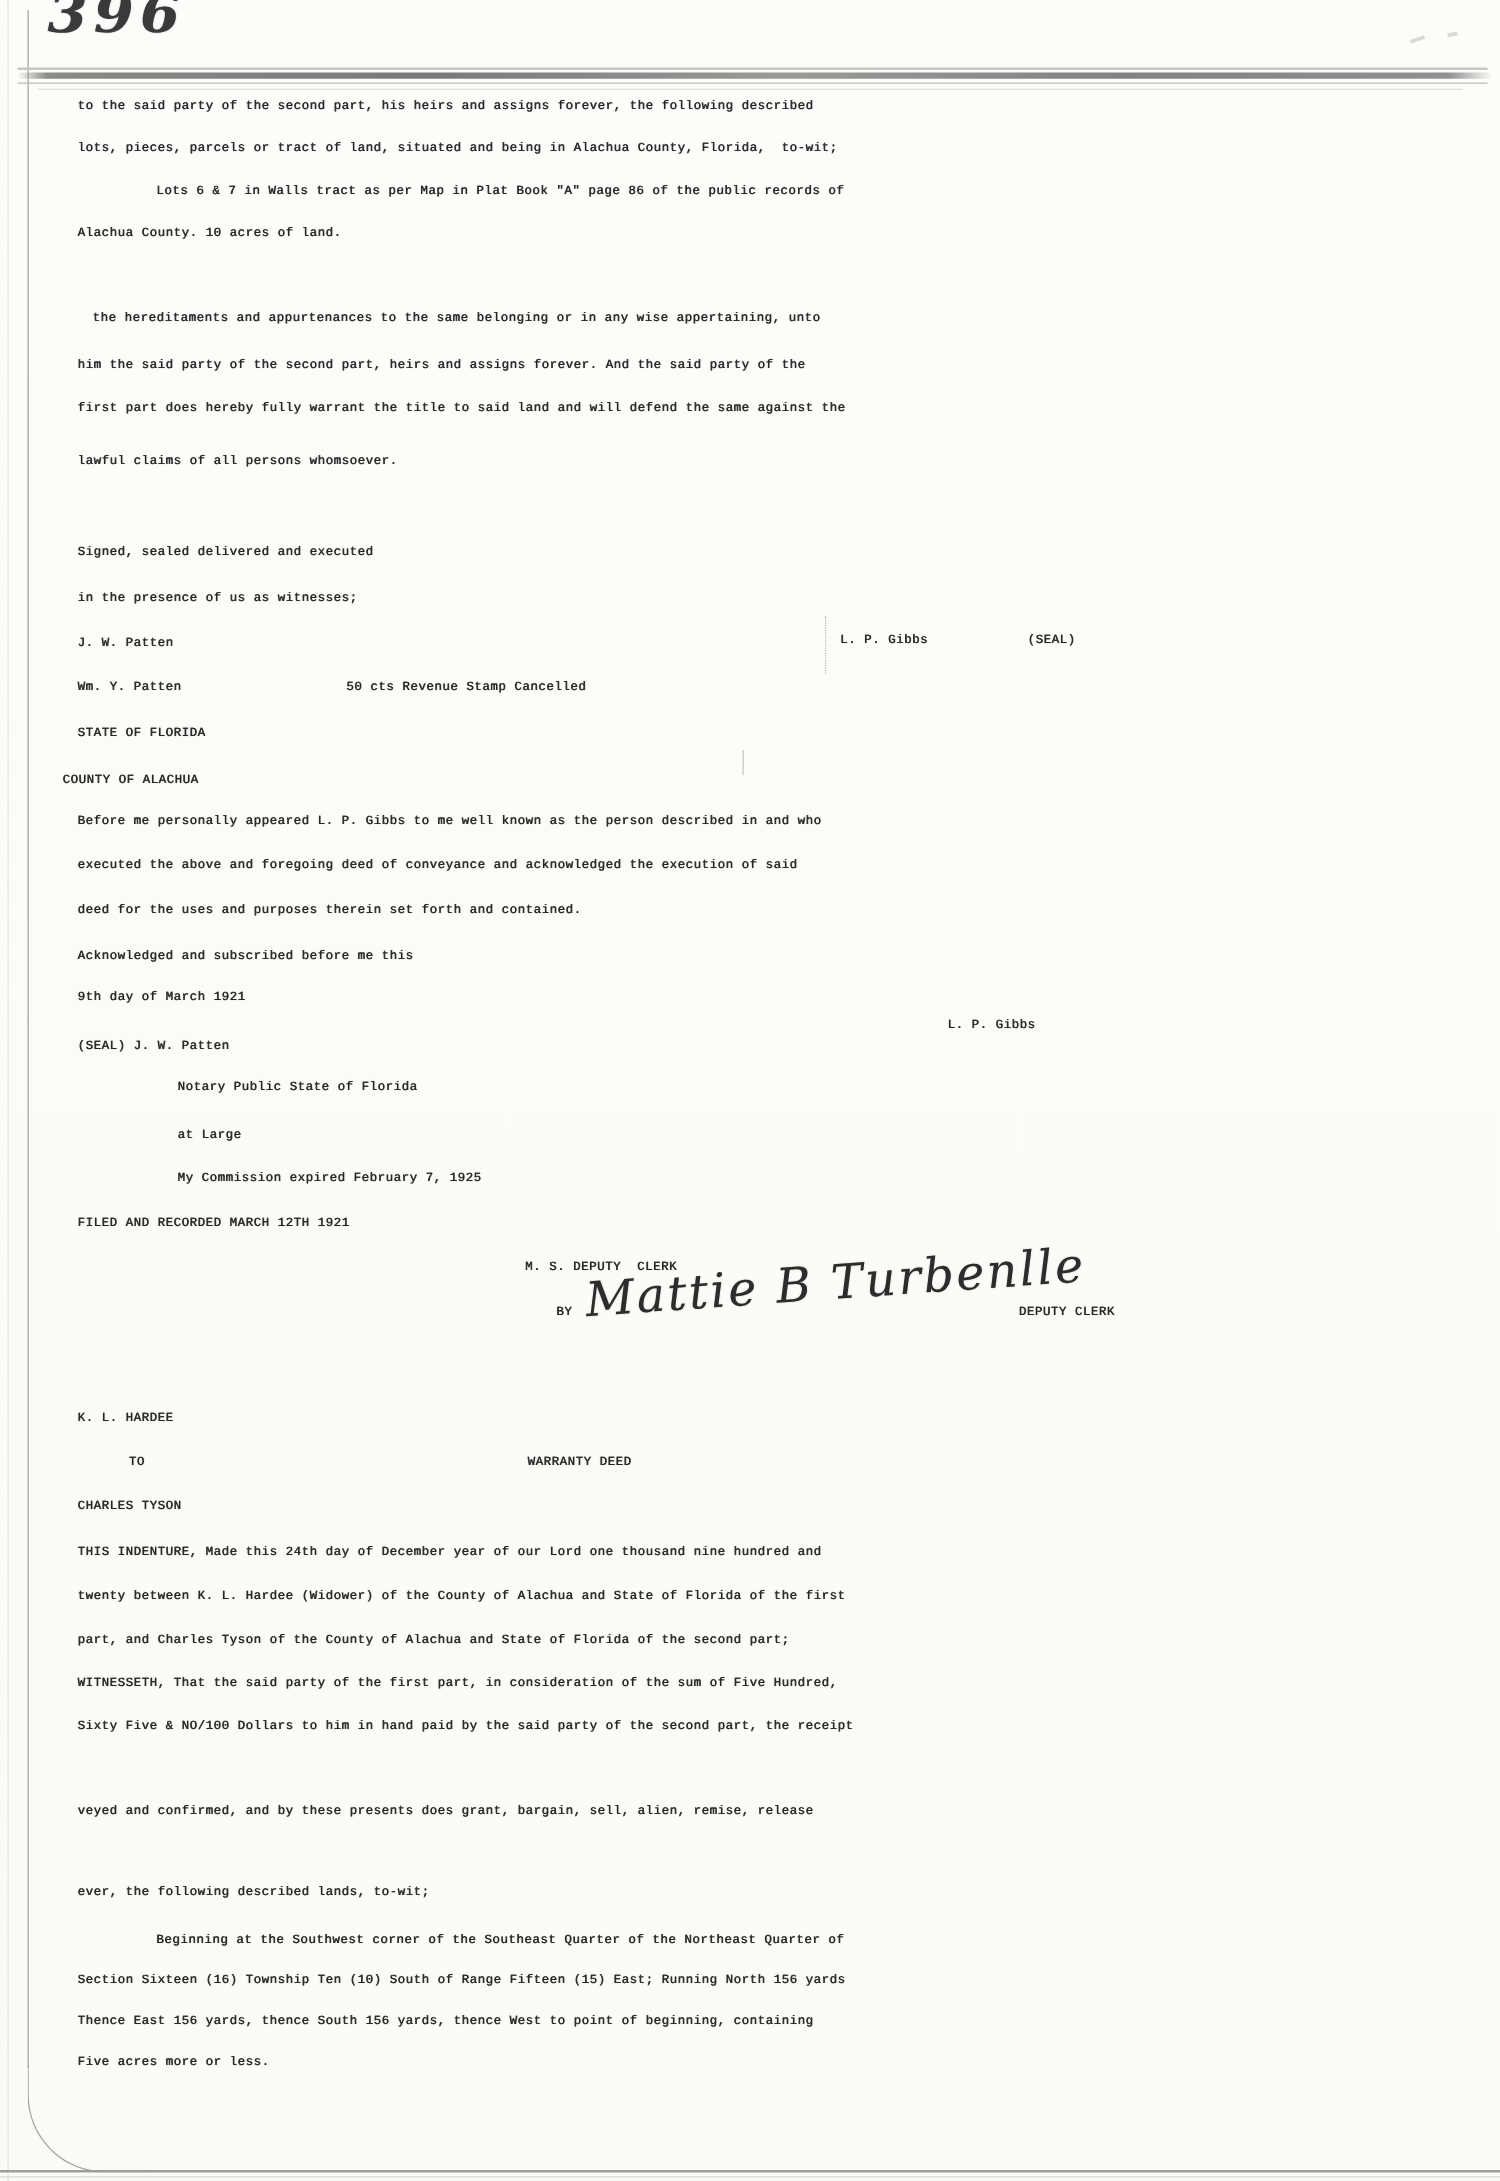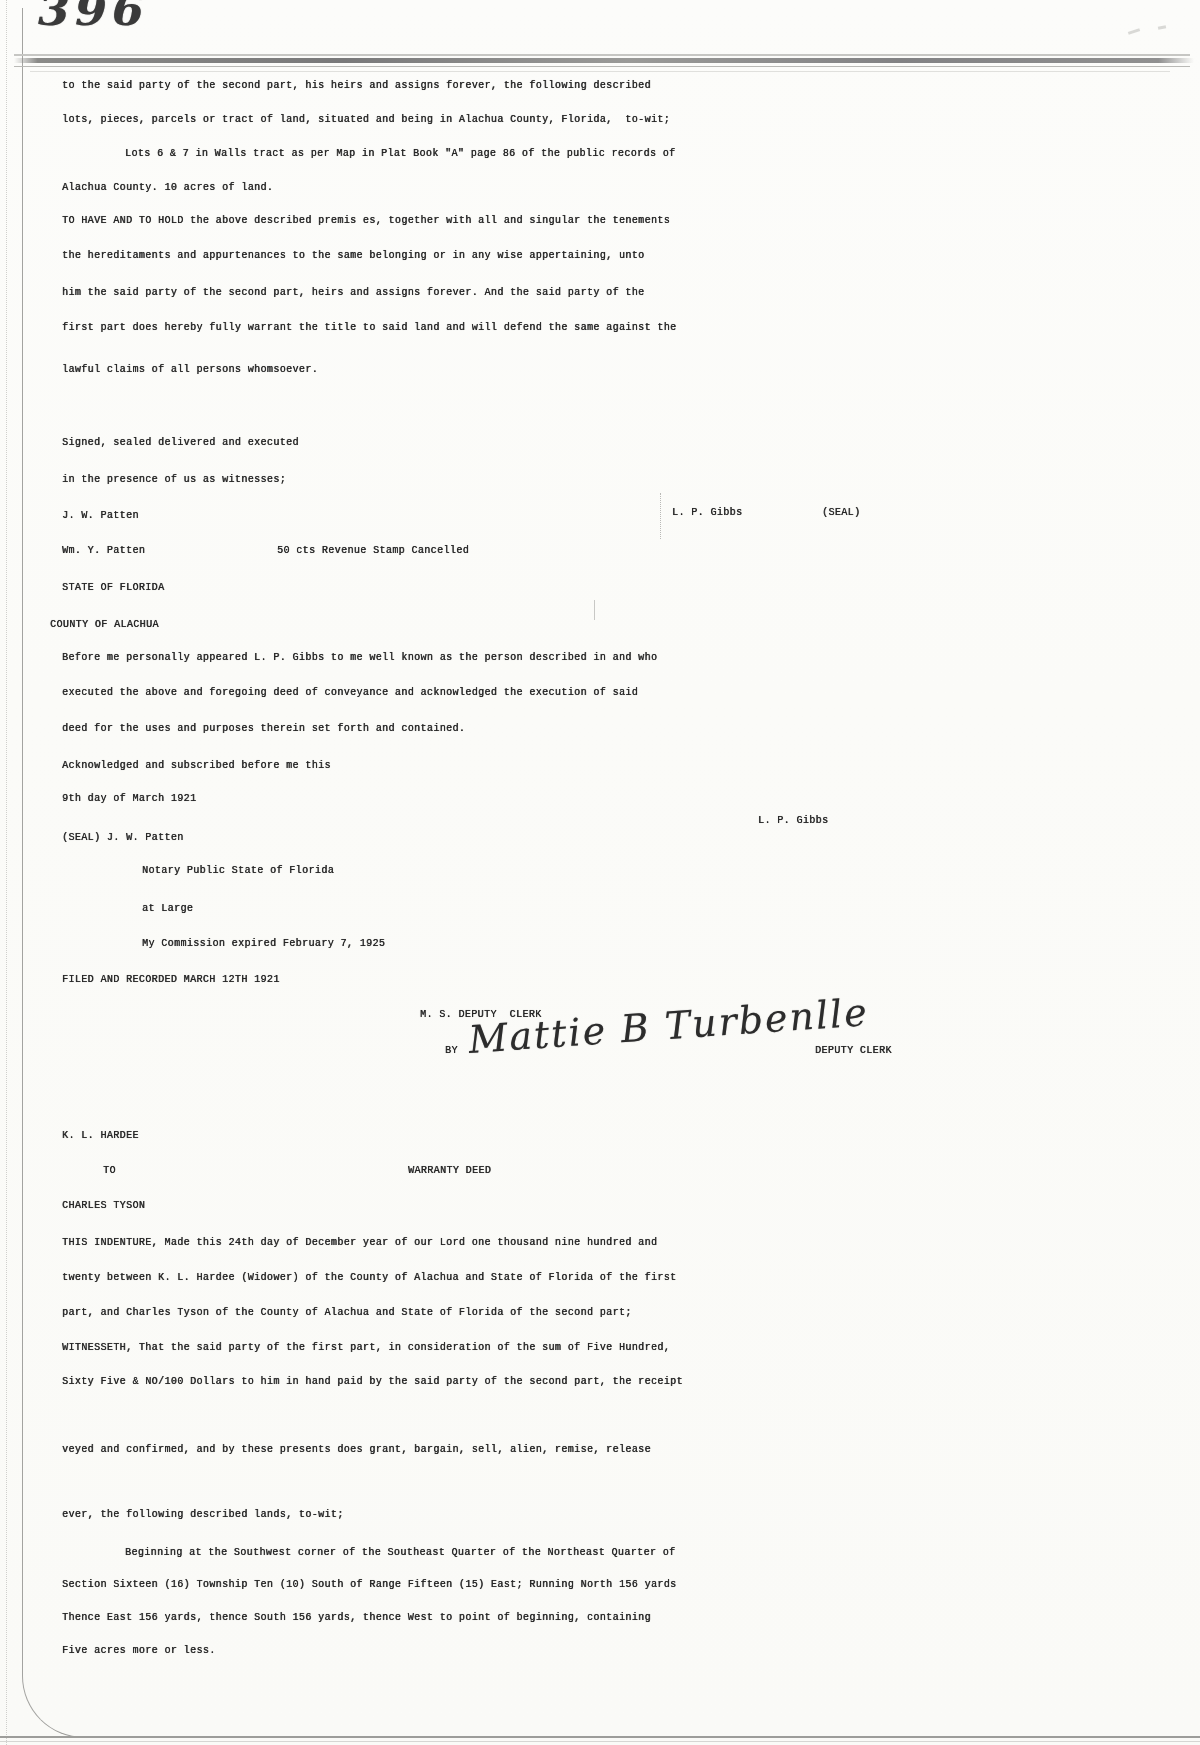--- a/index.html
+++ b/index.html
@@ -72,22 +72,21 @@
   <div class="vmark-county"></div>
   <div class="artifact art1"></div>
   <div class="artifact art2"></div>
 
   <div class="pagenum">396</div>
 
   <div class="tw" style="left:62px;top:76px">to the said party of the second part, his heirs and assigns forever, the following described</div>
   <div class="tw" style="left:62px;top:110px">lots, pieces, parcels or tract of land, situated and being in Alachua County, Florida,  to-wit;</div>
   <div class="tw" style="left:125px;top:144px">Lots 6 &amp; 7 in Walls tract as per Map in Plat Book "A" page 86 of the public records of</div>
   <div class="tw" style="left:62px;top:178px">Alachua County. 10 acres of land.</div>
-  <div class="tw" style="left:62px;top:211px">TO HAVE AND TO HOLD the above described premis es, together with all and singular the tenements</div>
-  <div class="tw" style="left:62px;top:246px">the hereditaments and appurtenances to the same belonging or in any wise appertaining, unto</div>
+  <div class="tw" style="left:74px;top:246px">the hereditaments and appurtenances to the same belonging or in any wise appertaining, unto</div>
   <div class="tw" style="left:62px;top:283px">him the said party of the second part, heirs and assigns forever. And the said party of the</div>
   <div class="tw" style="left:62px;top:318px">first part does hereby fully warrant the title to said land and will defend the same against the</div>
   <div class="tw" style="left:62px;top:360px">lawful claims of all persons whomsoever.</div>
   <div class="tw" style="left:62px;top:433px">Signed, sealed delivered and executed</div>
   <div class="tw" style="left:62px;top:470px">in the presence of us as witnesses;</div>
   <div class="tw" style="left:62px;top:506px">J. W. Patten</div>
   <div class="tw" style="left:672px;top:503px">L. P. Gibbs</div>
   <div class="tw" style="left:822px;top:503px">(SEAL)</div>
   <div class="tw" style="left:62px;top:541px">Wm. Y. Patten</div>
   <div class="tw" style="left:277px;top:541px">50 cts Revenue Stamp Cancelled</div>
@@ -105,21 +104,21 @@
   <div class="tw" style="left:142px;top:934px">My Commission expired February 7, 1925</div>
   <div class="tw" style="left:62px;top:970px">FILED AND RECORDED MARCH 12TH 1921</div>
   <div class="tw" style="left:420px;top:1005px">M. S. DEPUTY  CLERK</div>
   <div class="tw" style="left:445px;top:1041px">BY</div>
   <div class="tw" style="left:815px;top:1041px">DEPUTY CLERK</div>
 
   <div class="signature">Mattie B Turbenlle</div>
 
   <div class="tw" style="left:62px;top:1126px">K. L. HARDEE</div>
   <div class="tw" style="left:103px;top:1161px">TO</div>
-  <div class="tw" style="left:408px;top:1161px">WARRANTY DEED</div>
+  <div class="tw" style="left:422px;top:1161px">WARRANTY DEED</div>
   <div class="tw" style="left:62px;top:1196px">CHARLES TYSON</div>
   <div class="tw" style="left:62px;top:1233px">THIS INDENTURE, Made this 24th day of December year of our Lord one thousand nine hundred and</div>
   <div class="tw" style="left:62px;top:1268px">twenty between K. L. Hardee (Widower) of the County of Alachua and State of Florida of the first</div>
   <div class="tw" style="left:62px;top:1303px">part, and Charles Tyson of the County of Alachua and State of Florida of the second part;</div>
   <div class="tw" style="left:62px;top:1338px">WITNESSETH, That the said party of the first part, in consideration of the sum of Five Hundred,</div>
   <div class="tw" style="left:62px;top:1372px">Sixty Five &amp; NO/100 Dollars to him in hand paid by the said party of the second part, the receipt</div>
   <div class="tw" style="left:62px;top:1440px">veyed and confirmed, and by these presents does grant, bargain, sell, alien, remise, release</div>
   <div class="tw" style="left:62px;top:1505px">ever, the following described lands, to-wit;</div>
   <div class="tw" style="left:125px;top:1543px">Beginning at the Southwest corner of the Southeast Quarter of the Northeast Quarter of</div>
   <div class="tw" style="left:62px;top:1575px">Section Sixteen (16) Township Ten (10) South of Range Fifteen (15) East; Running North 156 yards</div>

